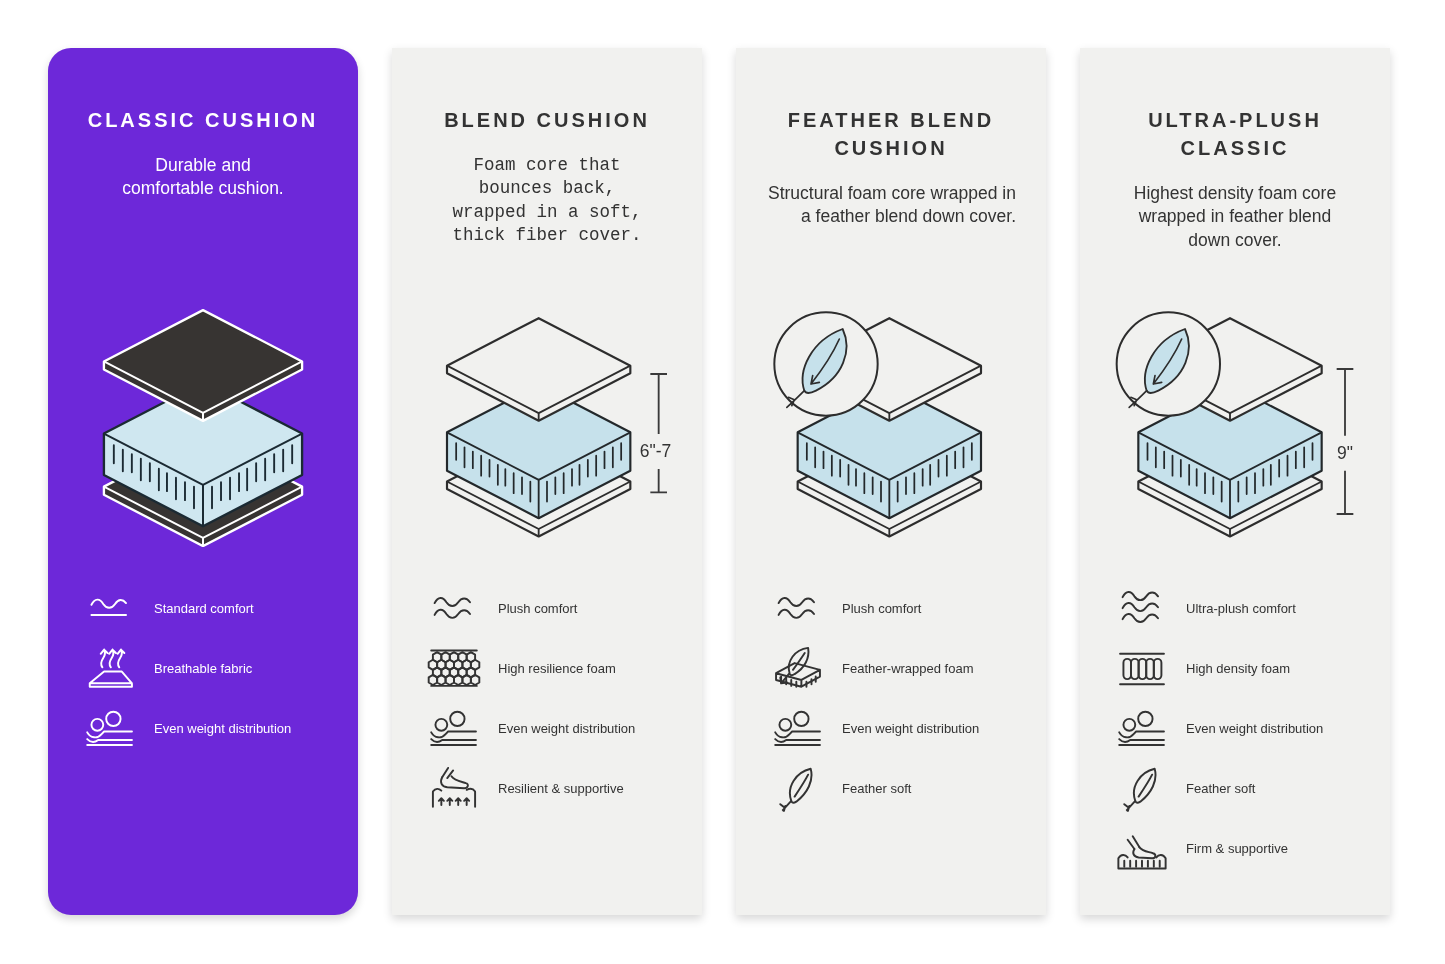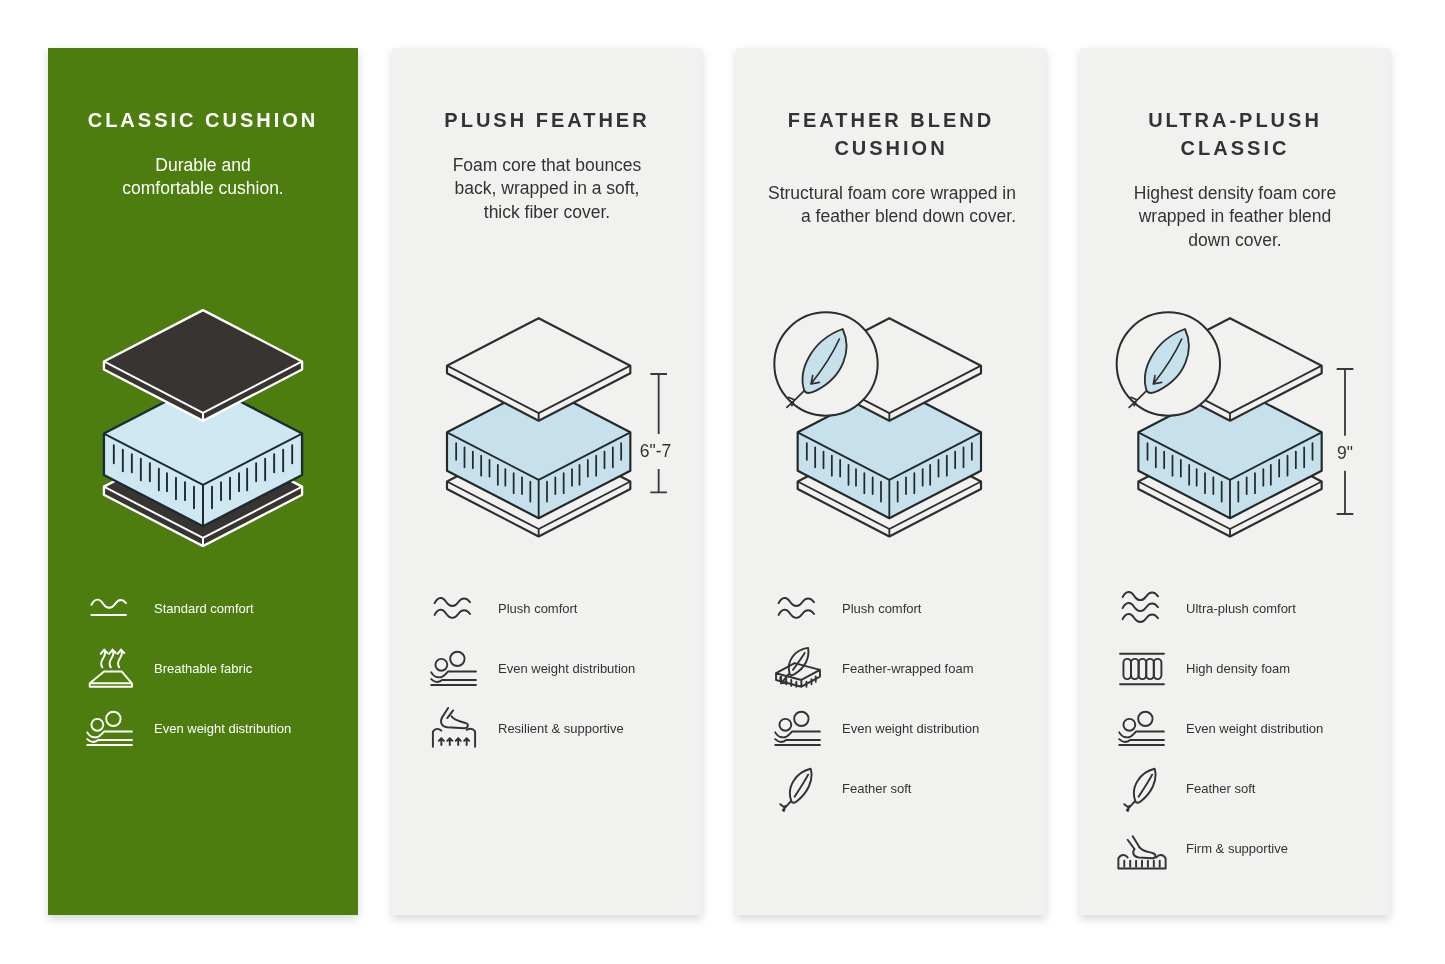--- a/index.html
+++ b/index.html
@@ -10,38 +10,38 @@
   }
   .wrap { display:flex; gap:34px; padding:48px 48px 0 48px; box-sizing:border-box; }
 
   .panel {
     width:310px; height:867px; box-sizing:border-box;
     padding:58px 30px 0 30px;
     box-shadow:0 4px 9px rgba(0,0,0,.16);
     flex:0 0 auto;
   }
   .panel--dark {
-    background:#4d7c0f; color:#ffffff;
+    background:#6d28d9; color:#ffffff;border-radius:23px;
     --panelBg:#373432; --strokeC:#ffffff; --slabFill:#373432;
     --foam:#cfe7f0; --foamStroke:#1b2a33;
   }
   .panel--light {
     background:#f1f1ef; color:#333333;
     --panelBg:#f1f1ef; --strokeC:#2d2d2d; --slabFill:#f1f1ef;
     --foam:#c6e1eb; --foamStroke:#23282b;
   }
 
   .hdr { height:172px; text-align:center; }
   .title {
     margin:0; font-size:20px; font-weight:700; letter-spacing:3px;
     line-height:1.4;
   }
   .desc { margin:20px auto 0 auto; font-size:17.5px; line-height:1.33; }
   .desc--w190 { max-width:190px; }
-  .desc--w205 { max-width:205px; }
+  .desc--w205 { max-width:205px;font-family:Liberation Mono, monospace; }
   .desc--w252 { max-width:252px;text-align:right; }
   .desc--w225 { max-width:225px; }
 
   .diagram { height:292px; display:flex; align-items:center; justify-content:center; }
 
   .features { list-style:none; margin:16px 0 0 0; padding:0 0 0 4px; }
   .feature { display:flex; align-items:center; margin-bottom:14px; min-height:46px; }
   .fi { width:56px; flex:0 0 56px; margin-right:16px; display:flex; justify-content:center; }
   .fi svg {
     width:54px; height:46px;
@@ -200,21 +200,21 @@
               <use href="#i-even"></use>
             </svg>
           </span>
         <span class="flabel">Even weight distribution</span>
       </li>
     </ul>
   </section>
 
   <section class="panel panel--light">
     <div class="hdr">
-      <h2 class="title">PLUSH FEATHER</h2>
+      <h2 class="title">BLEND CUSHION</h2>
       <p class="desc desc--w205">Foam core that bounces back, wrapped in a soft, thick fiber cover.</p>
     </div>
     <div class="diagram">
       <svg viewBox="0 0 300 272" width="276" height="250">
         <use href="#d-slab" transform="translate(140,205)"></use>
         <use href="#d-foam" transform="translate(140,146)"></use>
         <use href="#d-slab" transform="translate(140,66)"></use>
         <g>
           <path class="dimln" d="M274,76 H294 M284,76 V148"></path>
           <text class="dimtxt" x="284" y="176">6"-7"</text>
@@ -223,20 +223,28 @@
       </svg>
     </div>
     <ul class="features">
       <li class="feature">
         <span class="fi">
             <svg viewBox="0 0 64 54">
               <use href="#i-wave2"></use>
             </svg>
           </span>
         <span class="flabel">Plush comfort</span>
+      </li>
+      <li class="feature">
+        <span class="fi">
+            <svg viewBox="0 0 64 54">
+              <use href="#i-hex"></use>
+            </svg>
+          </span>
+        <span class="flabel">High resilience foam</span>
       </li>
       <li class="feature">
         <span class="fi">
             <svg viewBox="0 0 64 54">
               <use href="#i-even"></use>
             </svg>
           </span>
         <span class="flabel">Even weight distribution</span>
       </li>
       <li class="feature">

